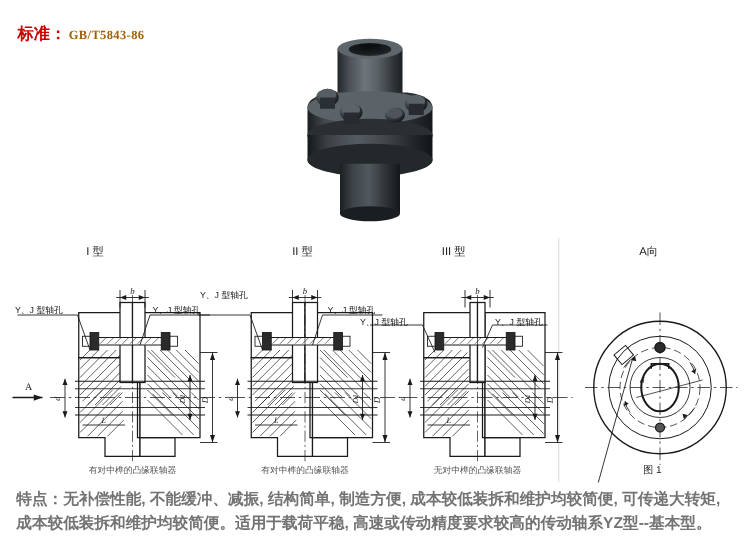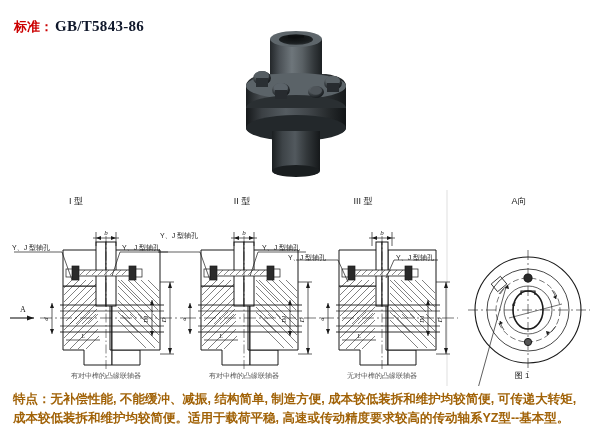--- a/index.html
+++ b/index.html
@@ -23,23 +23,23 @@
     display: flex; align-items: baseline; gap: 2px;
     white-space: nowrap;
   }
   #standard-line .lbl {
     color: #cc0000;
     font-weight: bold;
     font-size: 13px;
     letter-spacing: 0px;
   }
   #standard-line .val {
-    color: #0f172a;
+    color: #a16207;
     font-weight: bold;
-    font-size: 15px;
+    font-size: 10px;
     font-family: "Liberation Serif", "DejaVu Serif", serif;
     letter-spacing: 0.3px;
   }
 
   
   #photo-wrap {
     position: absolute;
     left: 222px; top: 16px;
     width: 166px; height: 168px;
     background: #ffffff;
@@ -52,21 +52,21 @@
     left: 0px; top: 190px;
     width: 600px; height: 196px;
   }
   #drawing-svg { display: block; width: 600px; height: 196px; }
 
   
   #features {
     position: absolute;
     left: 13px; top: 390px;
     width: 578px;
-    color: #a16207;
+    color: #737373;
     font-size: 12.5px;
     line-height: 19px;
     font-weight: 600;
   }
   #features .line { white-space: nowrap; }
 
   .no-sel { user-select: none; }
 </style>
 </head>
 <body>

